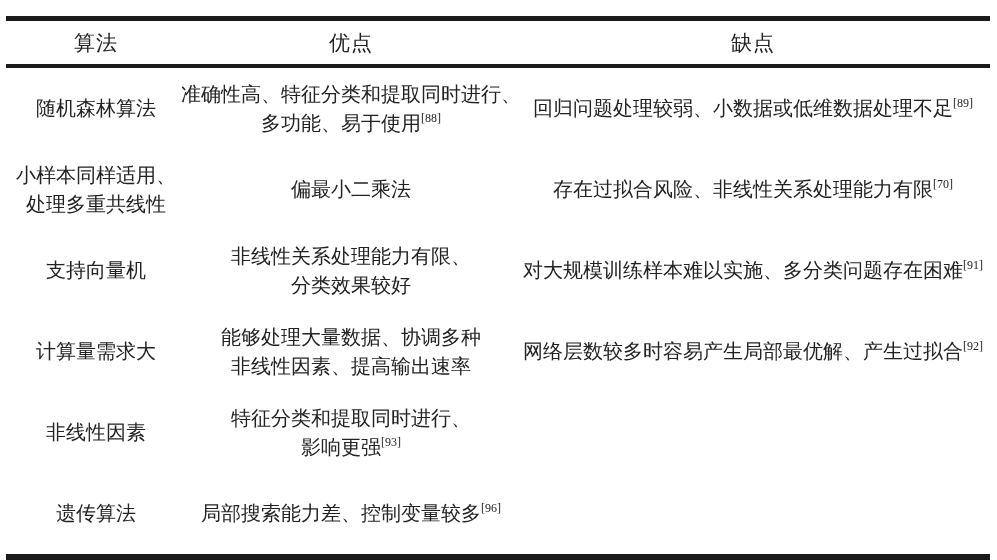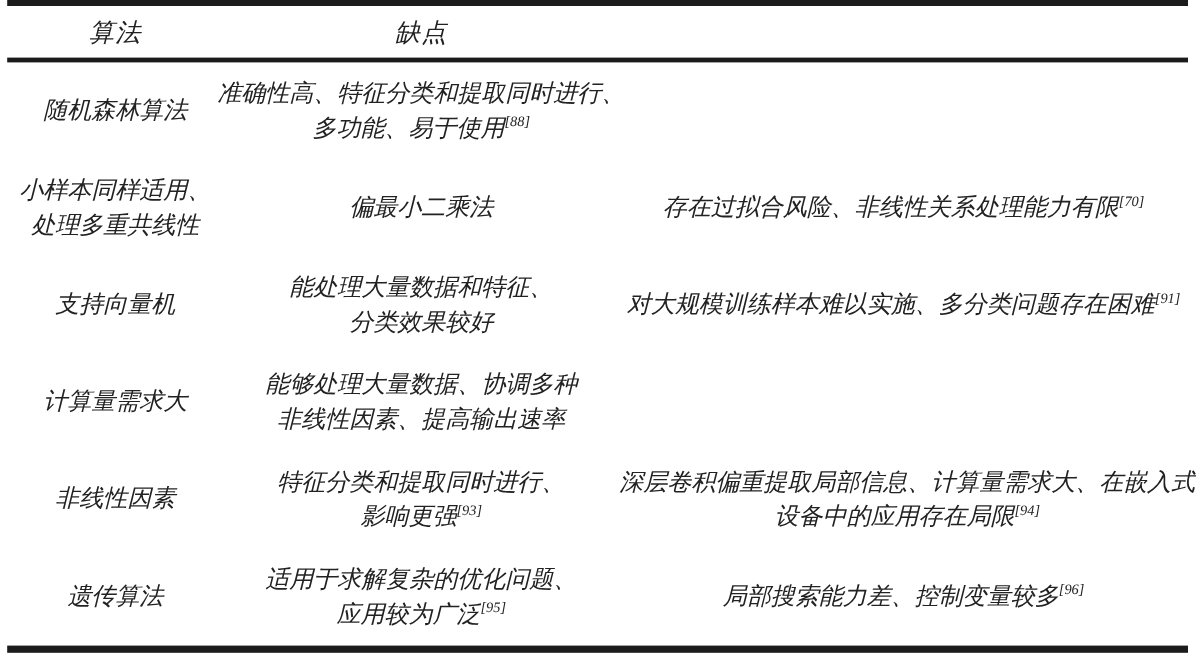--- a/index.html
+++ b/index.html
@@ -11,23 +11,22 @@
     width: 997px;
     height: 560px;
     position: relative;
     font-family: "Liberation Serif", "DejaVu Serif", serif;
     color: #222222;
     overflow: hidden;
   }
   .table-wrap {
     position: absolute;
     left: 6px;
-    top: 0;
+    top: 16px;
     width: 984px;
-    font-style: italic;
   }
   .rule {
     width: 100%;
     background: #1b1b1b;
   }
   .rule.top { height: 5px; }
   .rule.mid { height: 4px; }
   .rule.bottom { height: 6px; }
   .grid-row {
     display: grid;
@@ -64,86 +63,85 @@
     letter-spacing: 0;
   }
 </style>
 </head>
 <body>
 
 <div class="table-wrap">
   <div class="rule top"></div>
   <div class="grid-row header-row">
     <div class="header-cell">算法</div>
+    <div class="header-cell">优点</div>
     <div class="header-cell">缺点</div>
   </div>
   <div class="rule mid"></div>
   <div class="body-rows">
       <div class="grid-row">
         <div class="cell">
           <div class="line">随机森林算法</div>
         </div>
         <div class="cell">
           <div class="line">准确性高、特征分类和提取同时进行、</div>
           <div class="line">多功能、易于使用<sup class="ref">[88]</sup></div>
+        </div>
+        <div class="cell">
+          <div class="line">回归问题处理较弱、小数据或低维数据处理不足<sup class="ref">[89]</sup></div>
         </div>
       </div>
       <div class="grid-row">
         <div class="cell">
           <div class="line">小样本同样适用、</div>
           <div class="line">处理多重共线性</div>
         </div>
         <div class="cell">
           <div class="line">偏最小二乘法</div>
         </div>
         <div class="cell">
           <div class="line">存在过拟合风险、非线性关系处理能力有限<sup class="ref">[70]</sup></div>
         </div>
       </div>
       <div class="grid-row">
         <div class="cell">
           <div class="line">支持向量机</div>
         </div>
         <div class="cell">
-          <div class="line">能处理大量数据和特征、</div>
+          <div class="line">非线性关系处理能力有限、</div>
           <div class="line">分类效果较好</div>
         </div>
         <div class="cell">
           <div class="line">对大规模训练样本难以实施、多分类问题存在困难<sup class="ref">[91]</sup></div>
         </div>
       </div>
       <div class="grid-row">
         <div class="cell">
           <div class="line">计算量需求大</div>
         </div>
         <div class="cell">
           <div class="line">能够处理大量数据、协调多种</div>
           <div class="line">非线性因素、提高输出速率</div>
         </div>
+        <div class="cell">
+          <div class="line">网络层数较多时容易产生局部最优解、产生过拟合<sup class="ref">[92]</sup></div>
+        </div>
       </div>
       <div class="grid-row">
         <div class="cell">
           <div class="line">非线性因素</div>
         </div>
         <div class="cell">
           <div class="line">特征分类和提取同时进行、</div>
           <div class="line">影响更强<sup class="ref">[93]</sup></div>
         </div>
-        <div class="cell">
-          <div class="line">深层卷积偏重提取局部信息、计算量需求大、在嵌入式</div>
-          <div class="line">设备中的应用存在局限<sup class="ref">[94]</sup></div>
-        </div>
       </div>
       <div class="grid-row">
         <div class="cell">
           <div class="line">遗传算法</div>
-        </div>
-        <div class="cell">
-          <div class="line">适用于求解复杂的优化问题、</div>
-          <div class="line">应用较为广泛<sup class="ref">[95]</sup></div>
         </div>
         <div class="cell">
           <div class="line">局部搜索能力差、控制变量较多<sup class="ref">[96]</sup></div>
         </div>
       </div>
     </div>
   <div class="rule bottom"></div>
 </div>
 
 </body></html>

